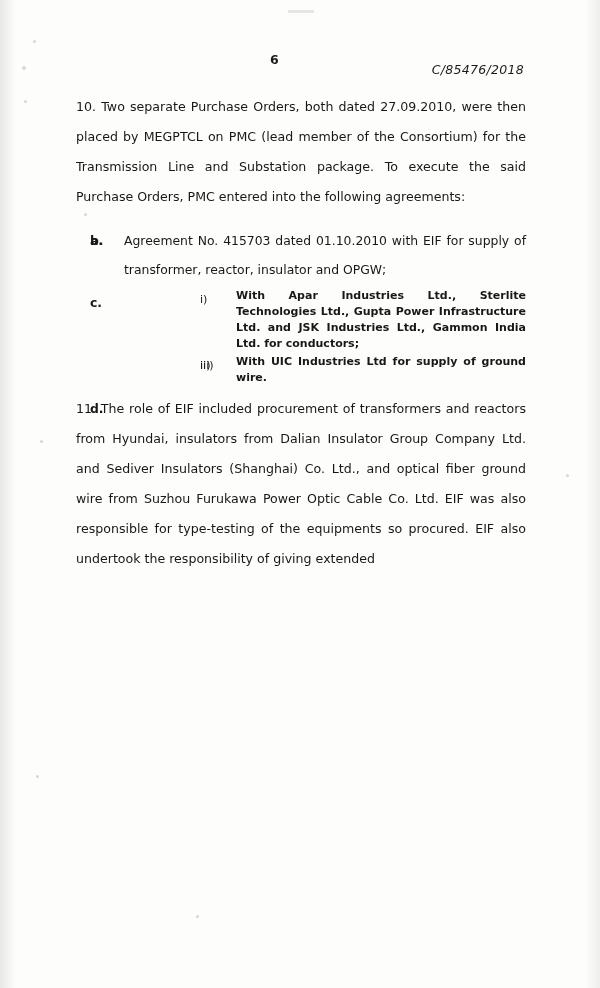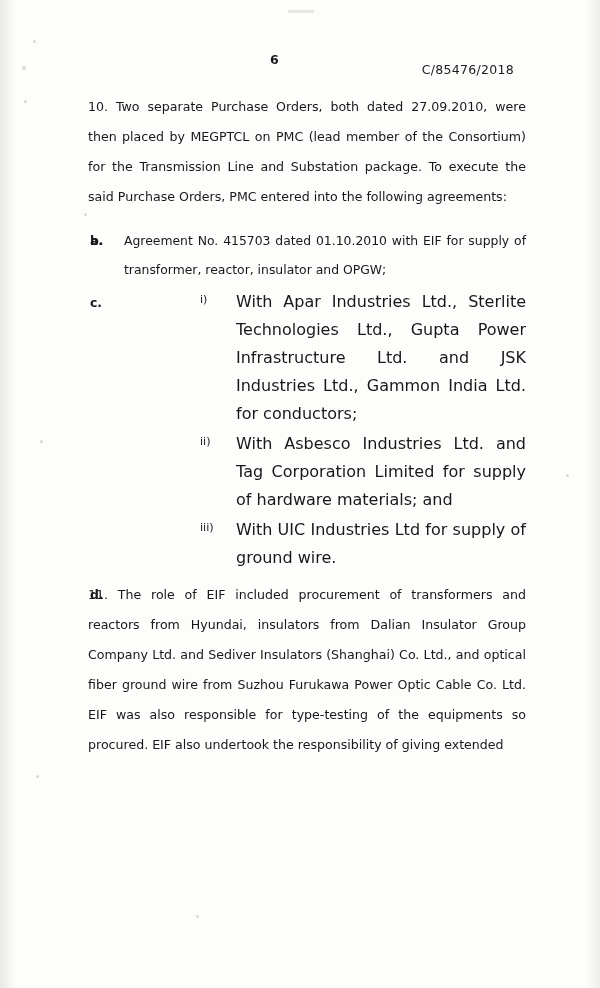--- a/index.html
+++ b/index.html
@@ -52,36 +52,37 @@
     position: absolute;
     left: 210px;
     top: 0px;
     font-size: 12.5px;
     font-weight: bold;
     color: #1c1c1c;
     letter-spacing: 0.2px;
   }
   .case-number {
     position: absolute;
-    right: 16px;
+    right: 6px;
     top: 10px;
     font-size: 12.5px;
+    font-style: italic;
     color: #1c1c1c;
     letter-spacing: 0.3px;
   }
 
   .body-block {
     position: absolute;
     left: 76px;
     top: 92px;
     width: 450px;
   }
 
   p.para {
-    margin: 0 0 14px 12px;
+    margin: 0 0 14px 0;
     font-size: 12.6px;
     line-height: 30px;
     text-align: justify;
     text-justify: inter-word;
     color: #181818;
   }
   p.para .num {
     font-weight: normal;
   }
   .para-10 { margin-bottom: 6px; }
@@ -125,25 +126,26 @@
   }
   .list-roman > li .marker {
     position: absolute;
     left: 8px;
     top: 0;
     font-size: 11.2px;
     line-height: 24px;
   }
   .list-roman > li .text {
     display: block;
-    font-size: 16px;
-    line-height: 28px;
+    font-size: 11px;
+    line-height: 16px;
     text-align: justify;
     text-justify: inter-word;
     color: #181818;
+    font-weight: bold;
   }
   .roman-indent { margin-left: 116px; width: 334px; }
 
   .para-11 { margin-top: 16px; }
 
   
   .speck {
     position: absolute;
     background: #b9b9b5;
     border-radius: 50%;
@@ -195,21 +197,20 @@
       </li>
     </ul>
 
     <ul class="list-roman roman-indent">
       <li>
         <span class="marker">i)</span>
         <span class="text">With Apar Industries Ltd., Sterlite Technologies Ltd., Gupta Power Infrastructure Ltd. and JSK Industries Ltd., Gammon India Ltd. for conductors;</span>
       </li>
       <li>
         <span class="marker">ii)</span>
-        <span class="text">With Asbesco Industries Ltd. and Tag Corporation Limited for supply of hardware materials; and</span>
       </li>
       <li>
         <span class="marker">iii)</span>
         <span class="text">With UIC Industries Ltd for supply of ground wire.</span>
       </li>
     </ul>
 
     <ul class="list-alpha" style="margin-top:8px;">
       <li class="alpha-item-d">
         <span class="marker">d.</span>

